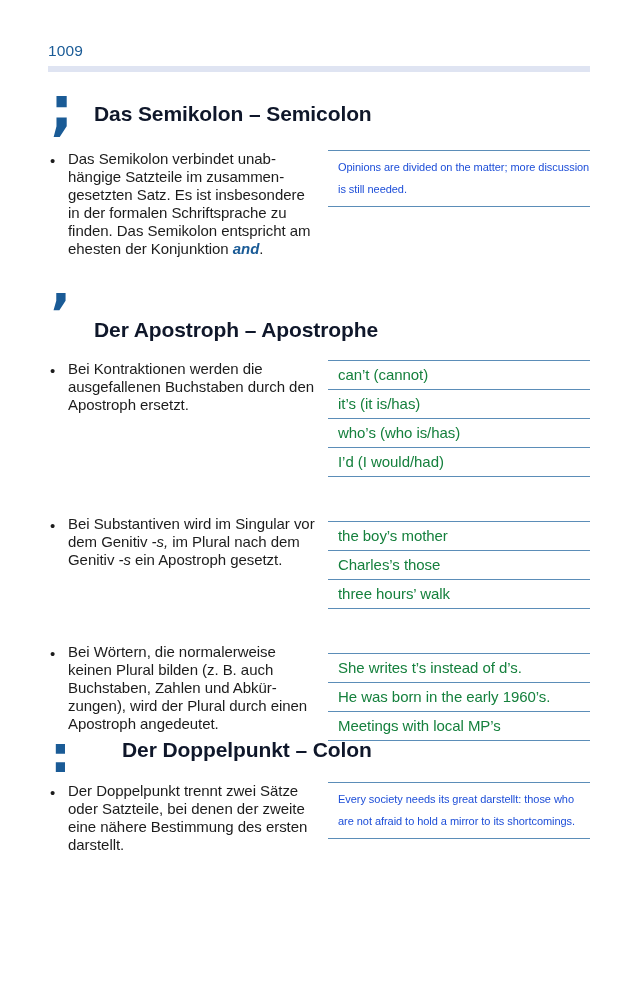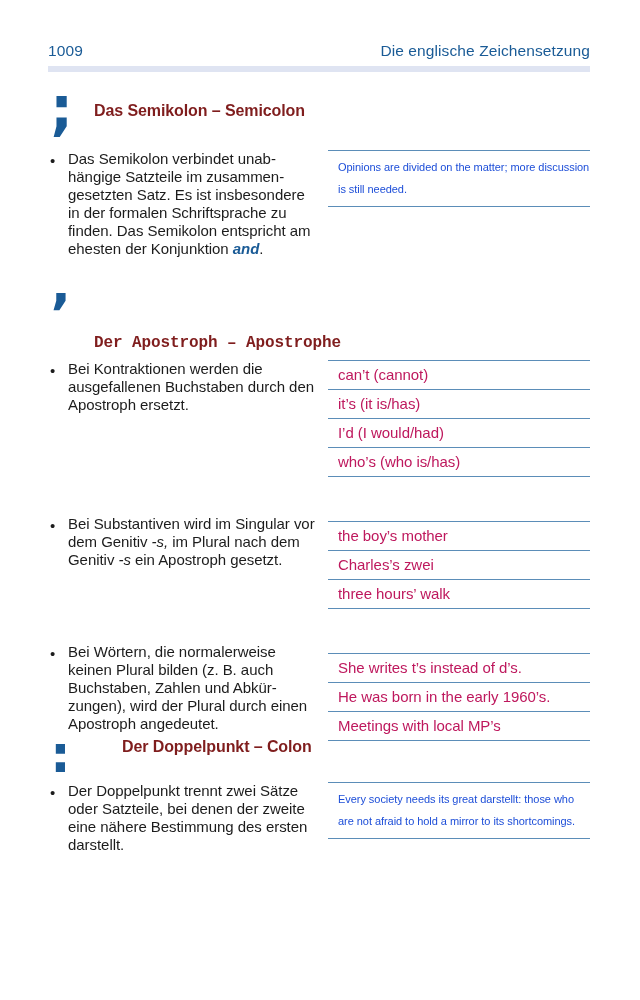--- a/index.html
+++ b/index.html
@@ -74,22 +74,22 @@
     font-size: 56px;
   }
   .mark-colon {
     top: 2px;
     font-size: 52px;
   }
   .sec-title {
     position: absolute;
     left: 94px;
     top: 14px;
-    color: #7f1d1d;
-    font-size: 16px;
+    color: #0f172a;
+    font-size: 21px;
     font-weight: 700;
     letter-spacing: -0.1px;
     white-space: nowrap;
   }
 
   
   .block {
     position: relative;
     display: flex;
     align-items: flex-start;
@@ -144,33 +144,32 @@
     letter-spacing: -0.05px;
   }
 
   .example-table {
     border-top: 1.5px solid #5b8db8;
   }
   .example-row {
     border-bottom: 1.5px solid #5b8db8;
     font-size: 15px;
     line-height: 22px;
-    color: #be185d;
+    color: #15803d;
     padding: 3px 0 3px 10px;
     letter-spacing: -0.05px;
   }
 </style>
 </head>
 <body>
 
 <div class="page">
 
   <div class="runhead">
     <span class="folio">1009</span>
-    <span class="title">Die englische Zeichensetzung</span>
   </div>
   <div class="runrule"></div>
 
   <div class="section" style="top:88px;">
     <div class="sec-head">
       <span class="mark mark-semicolon">;</span>
       <span class="sec-title">Das Semikolon – Semicolon</span>
     </div>
 
     <div class="block" style="margin-top:4px;">
@@ -184,51 +183,51 @@
         <div class="example-box">
           <div class="example-para">Opinions are divided on the matter; more discussion is still needed.</div>
         </div>
       </div>
     </div>
   </div>
 
   <div class="section" style="top:290px;">
     <div class="sec-head" style="height:70px;">
       <span class="mark mark-apostrophe">’</span>
-      <span class="sec-title" style="top:44px;font-family:Liberation Mono, monospace;">Der Apostroph – Apostrophe</span>
+      <span class="sec-title" style="top:28px;">Der Apostroph – Apostrophe</span>
     </div>
 
     <div class="block" style="margin-top:0px;">
       <div class="col-left">
         <div class="bullet-row">
           <span class="bullet-dot">•</span>
           <span class="bullet-text">Bei Kontraktionen werden die ausgefallenen Buchstaben durch den Apostroph ersetzt.</span>
         </div>
       </div>
       <div class="col-right">
         <div class="example-table">
             <div class="example-row">can’t (cannot)</div>
             <div class="example-row">it’s (it is/has)</div>
+            <div class="example-row">who’s (who is/has)</div>
             <div class="example-row">I’d (I would/had)</div>
-            <div class="example-row">who’s (who is/has)</div>
           </div>
       </div>
     </div>
 
     <div class="block" style="margin-top:38px;">
       <div class="col-left">
         <div class="bullet-row">
           <span class="bullet-dot">•</span>
           <span class="bullet-text">Bei Substantiven wird im Singu­lar vor dem Genitiv <i>-s,</i> im Plural nach dem Genitiv <i>-s</i> ein Apo­stroph gesetzt.</span>
         </div>
       </div>
       <div class="col-right" style="margin-top:6px;">
         <div class="example-table">
             <div class="example-row">the boy’s mother</div>
-            <div class="example-row">Charles’s zwei</div>
+            <div class="example-row">Charles’s those</div>
             <div class="example-row">three hours’ walk</div>
           </div>
       </div>
     </div>
 
     <div class="block" style="margin-top:34px;">
       <div class="col-left">
         <div class="bullet-row">
           <span class="bullet-dot">•</span>
           <span class="bullet-text">Bei Wörtern, die normalerweise keinen Plural bilden (z. B. auch Buchstaben, Zahlen und Abkür­zungen), wird der Plural durch einen Apostroph angedeutet.</span>

